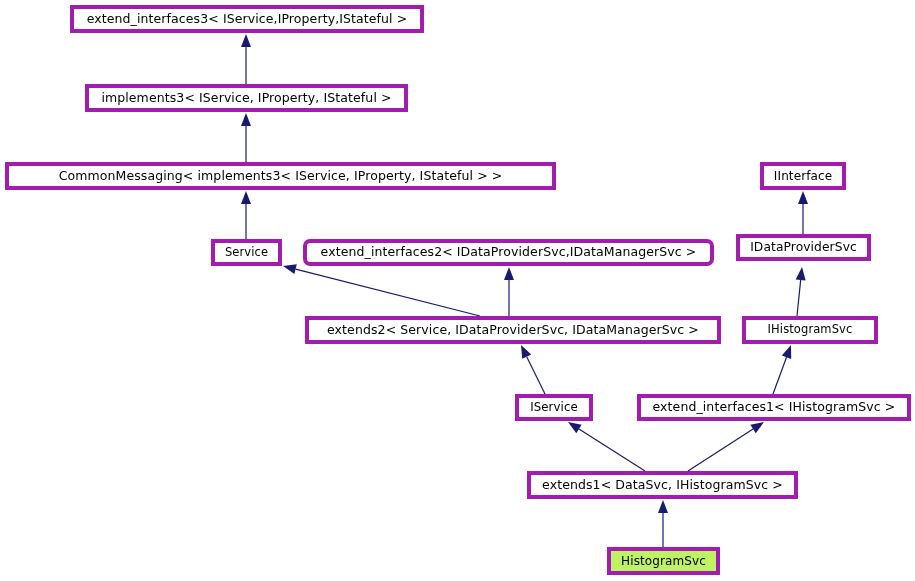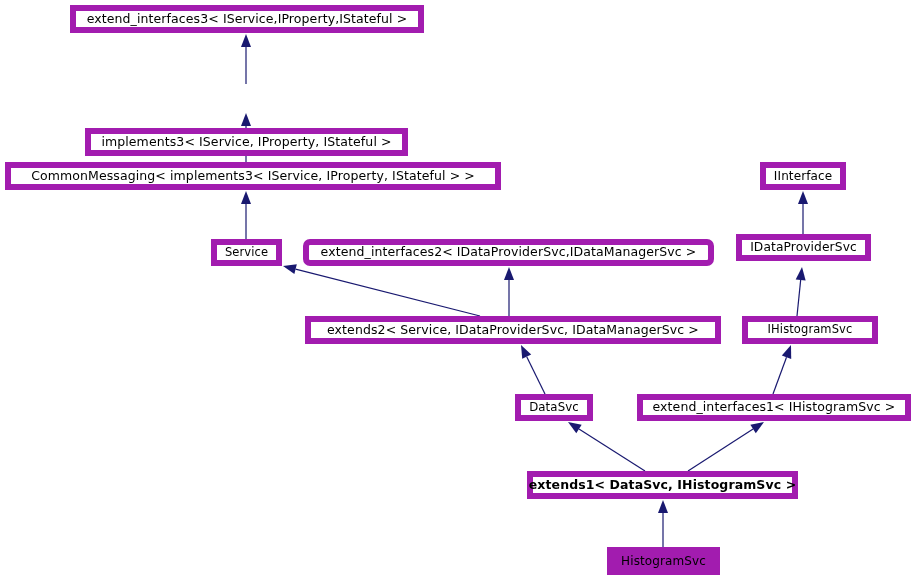--- a/index.html
+++ b/index.html
@@ -20,34 +20,34 @@
     position: absolute;
     left: 0;
     top: 0;
     width: 915px;
     height: 581px;
     pointer-events: none;
   }
   .uml-node {
     position: absolute;
     box-sizing: border-box;
-    border: 6px solid #a21caf;
+    border: 4px solid #a21caf;
     background: #ffffff;
     color: #000000;
     font-size: 12.5px;
     line-height: 1;
     display: flex;
     align-items: center;
     justify-content: center;
     white-space: nowrap;
     letter-spacing: 0.1px;
     z-index: 2;
   }
   .uml-node.highlighted {
-    background: #a21caf;
+    background: #bef264;
   }
   .uml-label {
     display: block;
     padding: 0 7px;
   }
 </style>
 </head>
 <body>
 
 <div id="diagram-root">
@@ -98,24 +98,24 @@
       </g>
       <g>
         <line x1="663" y1="547" x2="663" y2="513" stroke="#191970" stroke-width="1.2"></line>
         <polygon points="663,500 668,513 658,513" fill="#191970"></polygon>
       </g>
     </svg>
   <div id="node-layer">
       <div class="uml-node" style="left: 70px; top: 5px; width: 354px; height: 28px;">
         <span class="uml-label">extend_interfaces3&lt; IService,IProperty,IStateful &gt;</span>
       </div>
-      <div class="uml-node" style="left: 85px; top: 84px; width: 323px; height: 28px; margin-top: 44px;">
+      <div class="uml-node" style="left: 85px; top: 84px; width: 323px; height: 28px;">
         <span class="uml-label">implements3&lt; IService, IProperty, IStateful &gt;</span>
       </div>
-      <div class="uml-node" style="left: 5px; top: 162px; width: 496px; height: 28px;">
+      <div class="uml-node" style="left: 5px; top: 162px; width: 551px; height: 28px;">
         <span class="uml-label">CommonMessaging&lt; implements3&lt; IService, IProperty, IStateful &gt; &gt;</span>
       </div>
       <div class="uml-node" style="left: 760px; top: 162px; width: 86px; height: 28px; align-items: center;">
         <span class="uml-label" style="font-size: 12px;">IInterface</span>
       </div>
       <div class="uml-node" style="left: 211px; top: 239px; width: 71px; height: 27px;">
         <span class="uml-label" style="font-size: 11.5px;">Service</span>
       </div>
       <div class="uml-node" style="left: 303px; top: 239px; width: 411px; height: 27px; border-radius: 7px;">
         <span class="uml-label">extend_interfaces2&lt; IDataProviderSvc,IDataManagerSvc &gt;</span>
@@ -123,25 +123,25 @@
       <div class="uml-node" style="left: 736px; top: 234px; width: 135px; height: 27px;">
         <span class="uml-label" style="font-size: 12.25px;">IDataProviderSvc</span>
       </div>
       <div class="uml-node" style="left: 305px; top: 316px; width: 416px; height: 28px;">
         <span class="uml-label">extends2&lt; Service, IDataProviderSvc, IDataManagerSvc &gt;</span>
       </div>
       <div class="uml-node" style="left: 742px; top: 316px; width: 136px; height: 28px;">
         <span class="uml-label" style="font-size: 11.5px;">IHistogramSvc</span>
       </div>
       <div class="uml-node" style="left: 515px; top: 394px; width: 78px; height: 27px;">
-        <span class="uml-label" style="font-size: 11.75px;">DataSvc</span>
+        <span class="uml-label" style="font-size: 11.75px;">IService</span>
       </div>
       <div class="uml-node" style="left: 637px; top: 394px; width: 274px; height: 27px;">
         <span class="uml-label">extend_interfaces1&lt; IHistogramSvc &gt;</span>
       </div>
-      <div class="uml-node" style="left: 527px; top: 471px; width: 271px; height: 28px; font-weight: bold;">
+      <div class="uml-node" style="left: 527px; top: 471px; width: 271px; height: 28px;">
         <span class="uml-label">extends1&lt; DataSvc, IHistogramSvc &gt;</span>
       </div>
       <div class="uml-node highlighted" style="left: 607px; top: 547px; width: 113px; height: 28px;">
         <span class="uml-label" style="font-size: 12px;">HistogramSvc</span>
       </div>
     </div>
 </div>
 
 </body></html>

